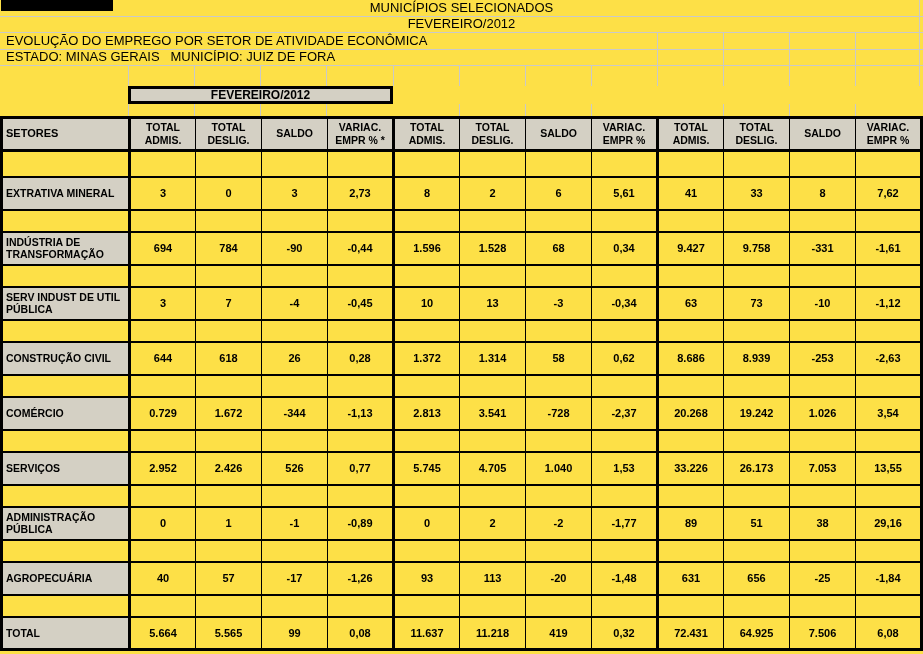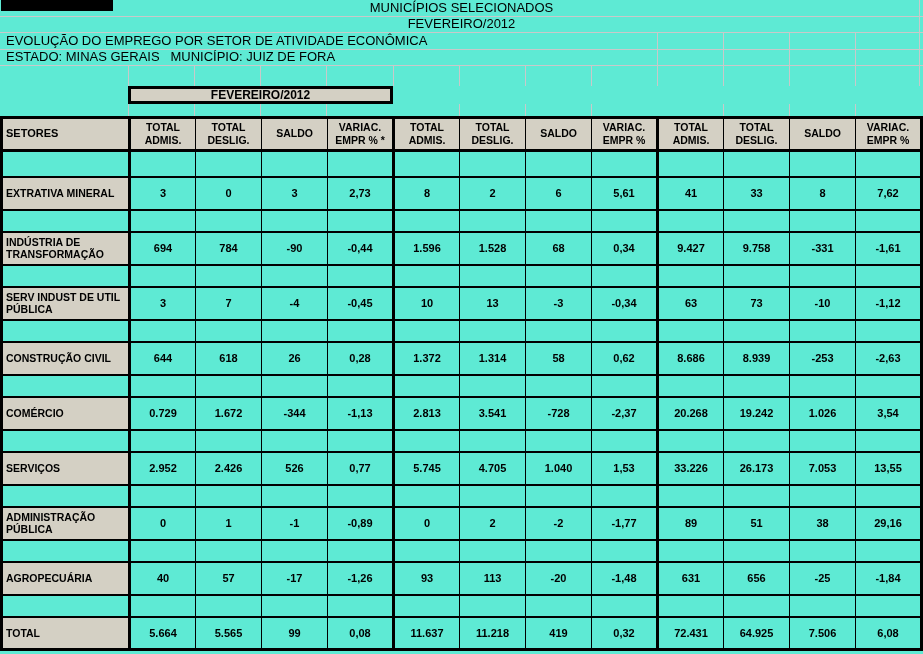--- a/index.html
+++ b/index.html
@@ -1,17 +1,17 @@
 <!DOCTYPE html>
 <html><head>
 <meta charset="utf-8">
 <style>
   * { margin:0; padding:0; box-sizing:border-box; }
   html,body { background:#ffffff; }
-  .sheet { position:relative; width:923px; height:654px; background:#5eead4;
+  .sheet { position:relative; width:923px; height:654px; background:#fde047;
            font-family:"Liberation Sans", sans-serif; color:#000; overflow:hidden; }
 
   .titleline { position:absolute; left:0; width:923px; text-align:center;
                font-size:13px; line-height:16px; white-space:pre; }
   .leftline  { position:absolute; left:6px; font-size:13px; line-height:16px; white-space:pre; }
 
   .gl { position:absolute; background:#c9c9c9; }
 
   .redaction { position:absolute; top:0; left:1px; width:112px; height:11px; background:#000; }
 

